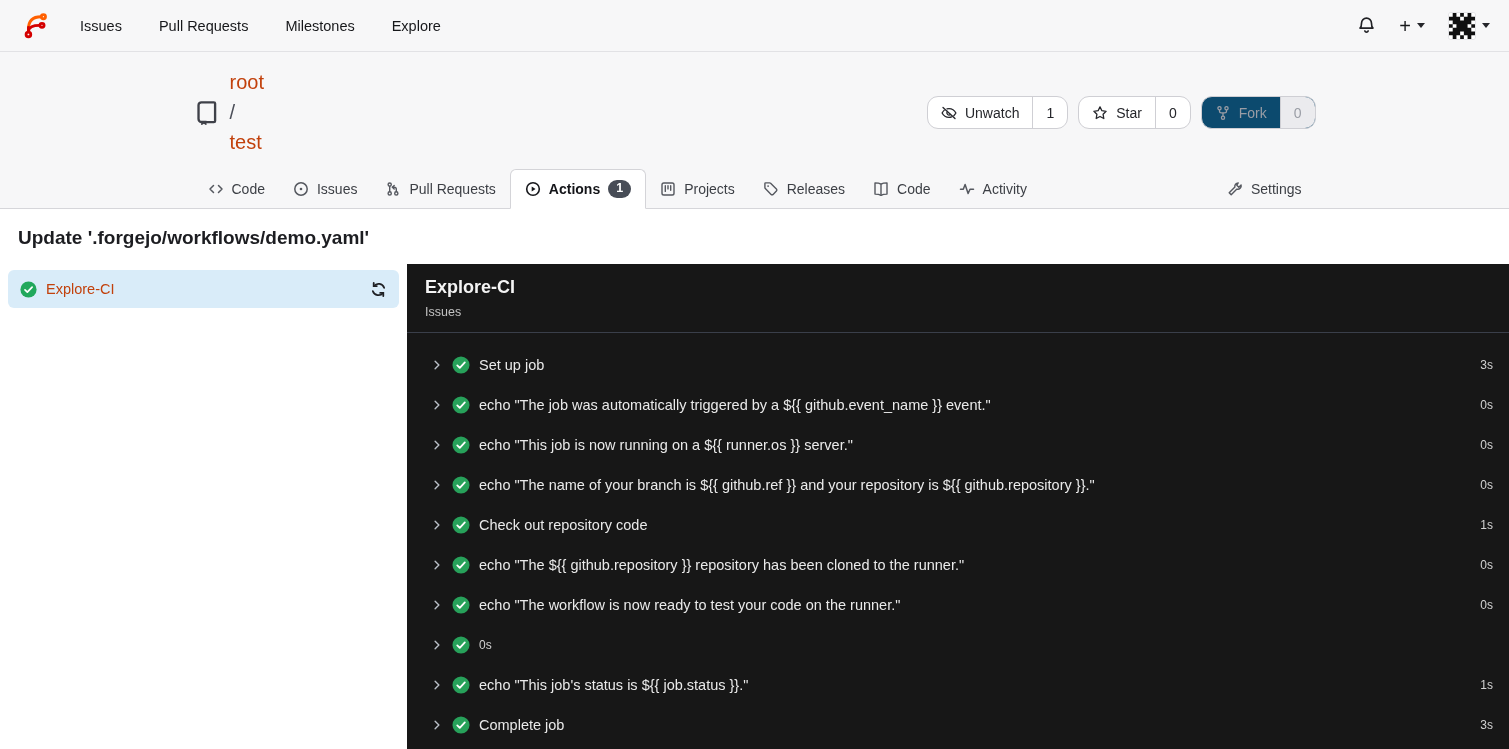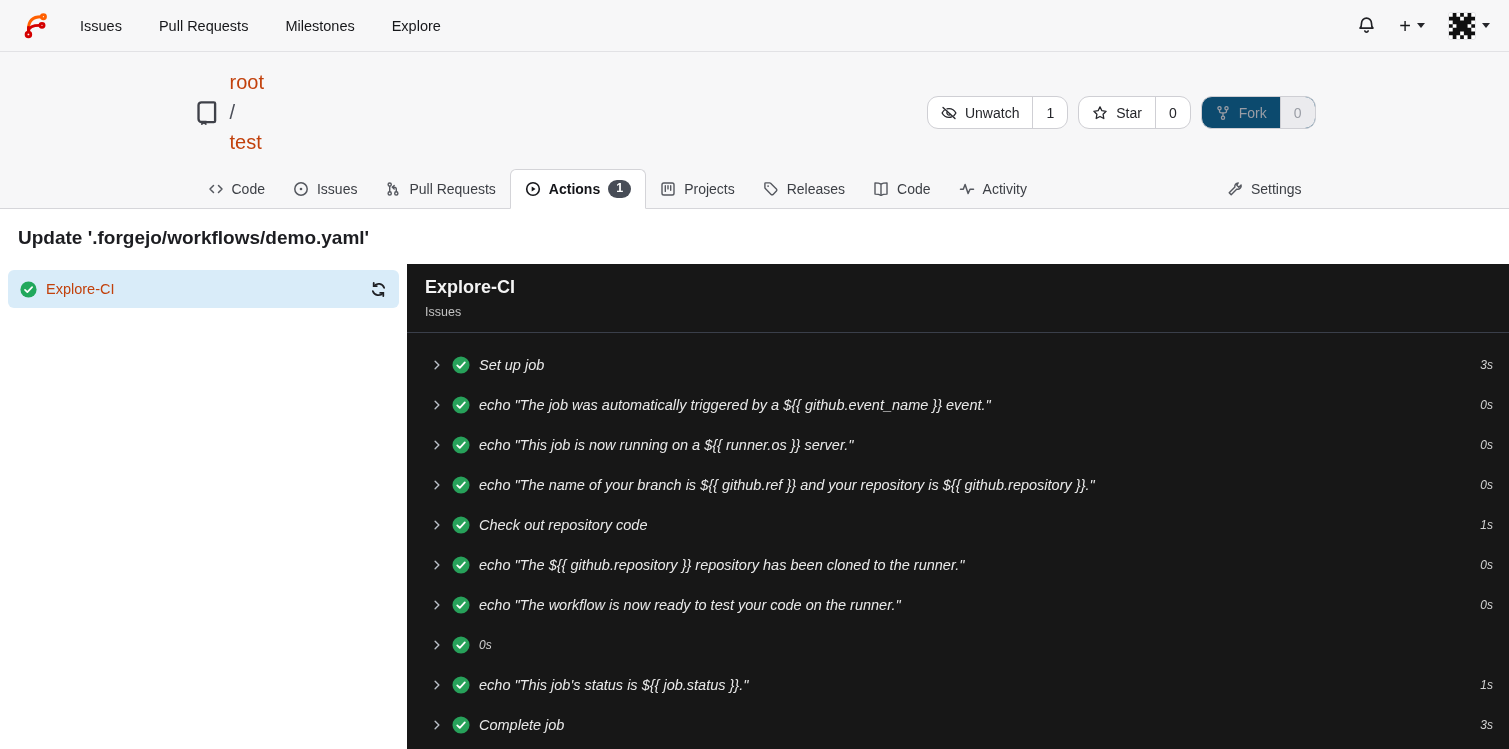--- a/index.html
+++ b/index.html
@@ -51,21 +51,21 @@
   .jobs-sidebar { width:407px; flex:none; padding:6px 8px; }
   .job-item { height:38px; display:flex; align-items:center; gap:9px; padding:0 12px; background:#d9ecf9; border-radius:6px; cursor:pointer; }
   .job-name { color:#c2410c; font-size:14.5px; flex:1; }
   .job-refresh { display:flex; align-items:center; cursor:pointer; }
 
   .log-panel { flex:1; background:#171717; min-height:527px; color:#e8e8e8; }
   .log-header { padding:13px 18px 13px; border-bottom:1px solid #3a3f4a; }
   .log-job-name { font-size:18px; font-weight:600; color:#f4f4f4; }
   .log-status { font-size:12.5px; color:#c3c3c3; margin-top:7px; }
   .steps { padding:12px 0 12px; }
-  .step { display:flex; align-items:center; height:40px; padding:0 16px 0 24px; gap:9px; cursor:pointer;font-style:italic; }
+  .step { display:flex; align-items:center; height:40px; padding:0 16px 0 24px; gap:9px; cursor:pointer; }
   .step-name { font-size:14.5px; color:#eaeaea; flex:1; white-space:nowrap; overflow:hidden; text-overflow:ellipsis; }
   .step-duration { font-size:12px; color:#d2d2d2; }
 </style>
 </head>
 <body>
 
 <div class="navbar">
   <span>
     <svg viewBox="0 0 24 24" width="31" height="31" fill="none" stroke-linecap="round">
       <g stroke="#ff6000" stroke-width="2.2">

